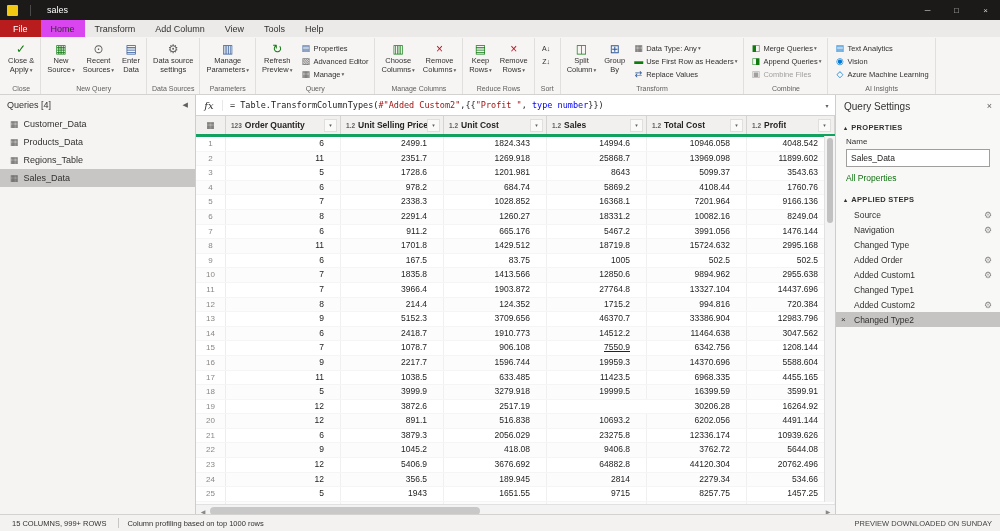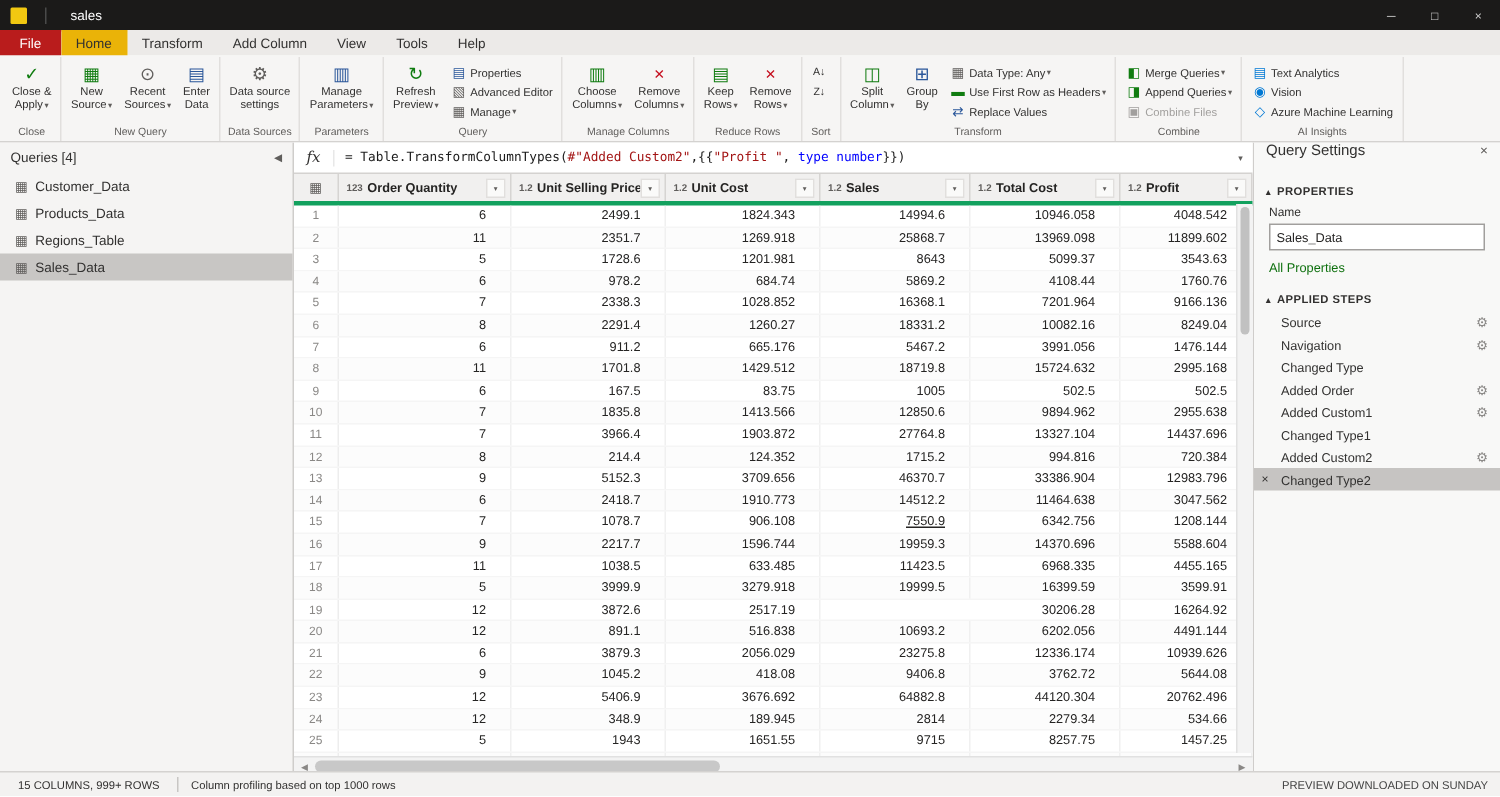--- a/index.html
+++ b/index.html
@@ -11,21 +11,21 @@
   .app-icon{width:11px;height:11px;background:#f2c811;margin:0 6px 0 7px;border-radius:1px;}
   .tb-sep{width:1px;height:11px;background:#4a4a4a;margin:0 6px;}
   .tb-title{color:#fff;font-size:9px;margin-left:10px;}
   .tb-controls{margin-left:auto;display:flex;height:100%;}
   .tbbtn{width:29px;display:flex;align-items:center;justify-content:center;color:#d0d0d0;font-size:8px;cursor:default;}
 
   
   .tabstrip{height:17px;background:#eceae8;display:flex;align-items:stretch;flex:0 0 auto;}
   .tab{padding:0 10px;display:flex;align-items:center;font-size:9px;color:#323130;cursor:default;}
   .tab.file{color:#fff;padding:0 13px;}
-  .tab.active{background:#eab308;box-shadow:0 1px 0 #f6f5f4;}
+  .tab.active{background:#d946ef;box-shadow:0 1px 0 #f6f5f4;}
 
   
   .ribbon{height:58px;background:#f6f5f4;border-bottom:1px solid #d4d2d0;display:flex;align-items:stretch;
           padding:1px 2px 0 2px;box-sizing:border-box;flex:0 0 auto;overflow:hidden;}
   .rgroup{display:flex;flex-direction:column;border-right:1px solid #e1dfdd;padding:1px 3px 0 3px;}
   .rg-content{flex:1;display:flex;align-items:flex-start;gap:2px;}
   .rg-label{font-size:7px;color:#605e5c;text-align:center;padding:1px 2px 2px;white-space:nowrap;}
   .bigbtn{display:flex;flex-direction:column;align-items:center;padding:2px 3px 0;border-radius:2px;cursor:default;}
   .bicon{height:15px;width:16px;display:flex;align-items:center;justify-content:center;font-size:12px;margin-bottom:1px;}
   .bl{font-size:7.5px;line-height:8.5px;color:#323130;white-space:nowrap;text-align:center;}
@@ -70,21 +70,21 @@
 
   .hscroll{height:12px;background:#f3f3f3;border-top:1px solid #e1e1e1;display:flex;align-items:center;flex:0 0 auto;}
   .harrow{width:14px;text-align:center;font-size:6px;color:#8a8886;}
   .hthumb{width:270px;height:8px;background:#c8c8c8;border-radius:4px;}
   .hspace{flex:1;}
   .vscroll{position:absolute;right:0;top:41px;bottom:12px;width:10px;background:#f3f3f3;border-left:1px solid #e1e1e1;}
   .vthumb{position:absolute;top:2px;left:2px;width:6px;height:85px;background:#c1c1c1;border-radius:3px;}
 
   
   .rightpane{flex:1;box-sizing:border-box;background:#f8f8f7;border-left:1px solid #cfcdcb;display:flex;flex-direction:column;}
-  .qs-header{height:22px;display:flex;padding:0 8px;font-size:10px;color:#323130;}
+  .qs-header{height:22px;display:flex;align-items:center;padding:0 8px;font-size:10px;color:#323130;}
   .qs-close{margin-left:auto;font-size:9px;color:#605e5c;}
   .sec-h{display:flex;align-items:center;gap:4px;padding:6px 8px 3px;font-size:7.5px;font-weight:bold;letter-spacing:.3px;color:#323130;}
   .tri{font-size:6px;color:#323130;}
   .name-label{font-size:8px;color:#323130;padding:2px 10px 1px;}
   .name-input{margin:2px 10px 3px;width:calc(100% - 30px);height:16px;border:1px solid #a19f9d;background:#fff;
               font-family:"Liberation Sans",sans-serif;font-size:8.5px;padding:0 4px;color:#252423;}
   .all-props{font-size:8.5px;padding:3px 10px 6px;}
   .steps{display:flex;flex-direction:column;}
   .steprow{display:flex;align-items:center;height:15px;padding:0 8px 0 18px;font-size:8.5px;color:#323130;cursor:default;}
   .steprow.selected{background:#c6c4c2;padding-left:5px;}
@@ -588,21 +588,21 @@
             <div class="tcell" style="width: 115px;">12</div>
             <div class="tcell" style="width: 103px;">5406.9</div>
             <div class="tcell" style="width: 103px;">3676.692</div>
             <div class="tcell" style="width: 100px;">64882.8</div>
             <div class="tcell" style="width: 100px;">44120.304</div>
             <div class="tcell" style="width: 88px;">20762.496</div>
           </div>
           <div class="trow even">
             <div class="rnum">24</div>
             <div class="tcell" style="width: 115px;">12</div>
-            <div class="tcell" style="width: 103px;">348.9</div>
+            <div class="tcell" style="width: 103px;">356.5</div>
             <div class="tcell" style="width: 103px;">189.945</div>
             <div class="tcell" style="width: 100px;">2814</div>
             <div class="tcell" style="width: 100px;">2279.34</div>
             <div class="tcell" style="width: 88px;">534.66</div>
           </div>
           <div class="trow">
             <div class="rnum">25</div>
             <div class="tcell" style="width: 115px;">5</div>
             <div class="tcell" style="width: 103px;">1943</div>
             <div class="tcell" style="width: 103px;">1651.55</div>

